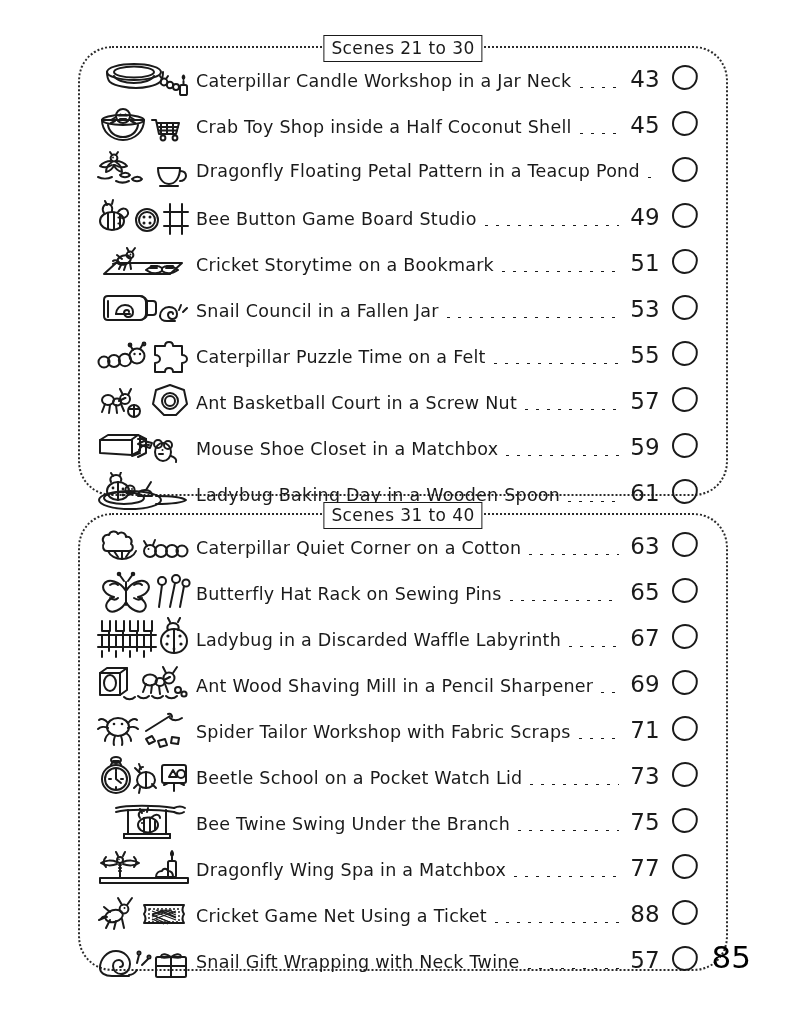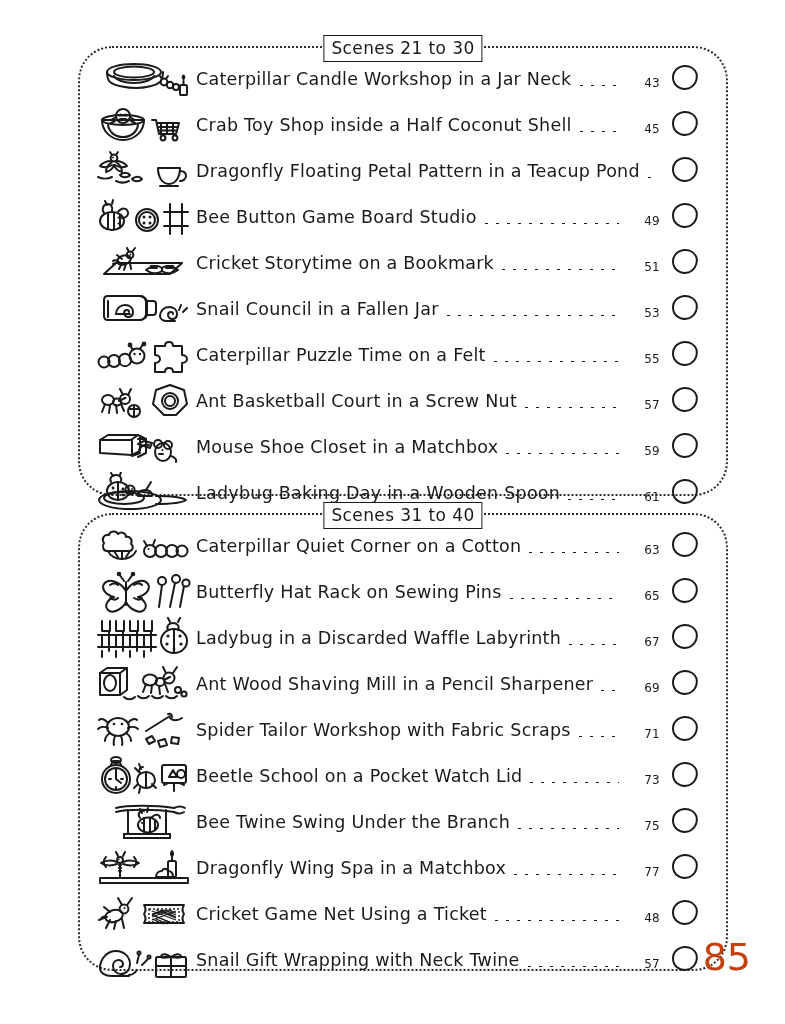--- a/index.html
+++ b/index.html
@@ -105,43 +105,43 @@
     background-image: radial-gradient(circle at 1.6px 1.6px, #1a1a1a 1.6px, rgba(0,0,0,0) 1.8px);
     background-size: 11px 4px;
     background-repeat: repeat-x;
     background-position: left center;
     overflow: hidden;
   }
   .row-page {
     width: 34px;
     min-width: 34px;
     text-align: right;
-    font-size: 12px;
+    font-size: 23px;
     letter-spacing: 0.3px;
     font-family: "DejaVu Sans", sans-serif;
   }
 
   .row-check {
     width: 52px;
     min-width: 52px;
     display: flex;
     align-items: center;
     justify-content: center;
   }
   .row-check svg { width: 34px; height: 34px; display: block; }
 
   
   .page-number {
     position: absolute;
     right: 34px;
     bottom: 50px;
-    font-size: 38px;
+    font-size: 31px;
     line-height: 34px;
     font-family: "DejaVu Sans", sans-serif;
-    color: #c2410c;
+    color: #000000;
   }
 </style>
 </head>
 <body>
 
 <div class="page">
 
   <div class="section" id="section-0">
     <div class="section-title">Scenes 21 to 30</div>
     <div class="rows" id="rows-0">
@@ -675,21 +675,21 @@
   <path d="M16 27l-4 8M22 28l-2 8M28 26l2 9M12 24l-7 3M16 19l-6-5" fill="none" stroke="#1a1a1a" stroke-width="2" stroke-linecap="round" stroke-linejoin="round"></path>
   <path d="M50 12h40c-2 3-2 6 0 9-2 3-2 6 0 9H50c2-3 2-6 0-9 2-3 2-6 0-9z" fill="none" stroke="#1a1a1a" stroke-width="2" stroke-linecap="round" stroke-linejoin="round"></path>
   <path d="M55 16h30v13H55z" stroke="#1a1a1a" stroke-width="1.4" fill="none" stroke-dasharray="2 2"></path>
   <path d="M58 18l24 9M62 17l20 8M66 17l16 7M70 17l12 5M58 22l20 8M58 26l12 5M74 17l8 3" stroke="#1a1a1a" stroke-width="1.1" fill="none"></path>
   <path d="M82 18L58 27M78 17L58 24M74 17L58 22M70 17l-12 4M78 30L58 22M74 31l-12-5" stroke="#1a1a1a" stroke-width="1.1" fill="none"></path>
 </svg>
           </div>
           <div class="row-main">
             <span class="row-label">Cricket Game Net Using a Ticket</span>
             <span class="row-leader"></span>
-            <span class="row-page">48</span>
+            <span class="row-page">88</span>
           </div>
           <div class="row-check">
             <svg viewBox="0 0 34 34">
   <path d="M27.5 11.5c1.6 7.5-3.2 14.6-10.4 15.3C9.6 27.6 4 22.3 4 15.6 4 9 9.4 4 16.2 4c5 0 9.6 3 11.3 7.5" fill="none" stroke="#1a1a1a" stroke-width="2" stroke-linecap="round" stroke-linejoin="round"></path>
 </svg>
           </div>
         </div>
         <div class="row">
           <div class="row-icon">
             <svg viewBox="0 0 100 42">

